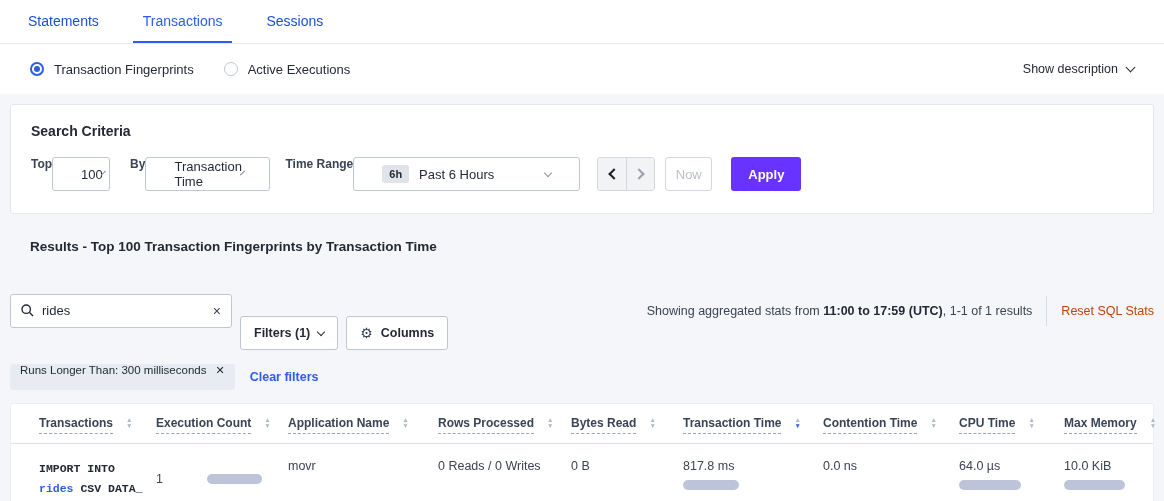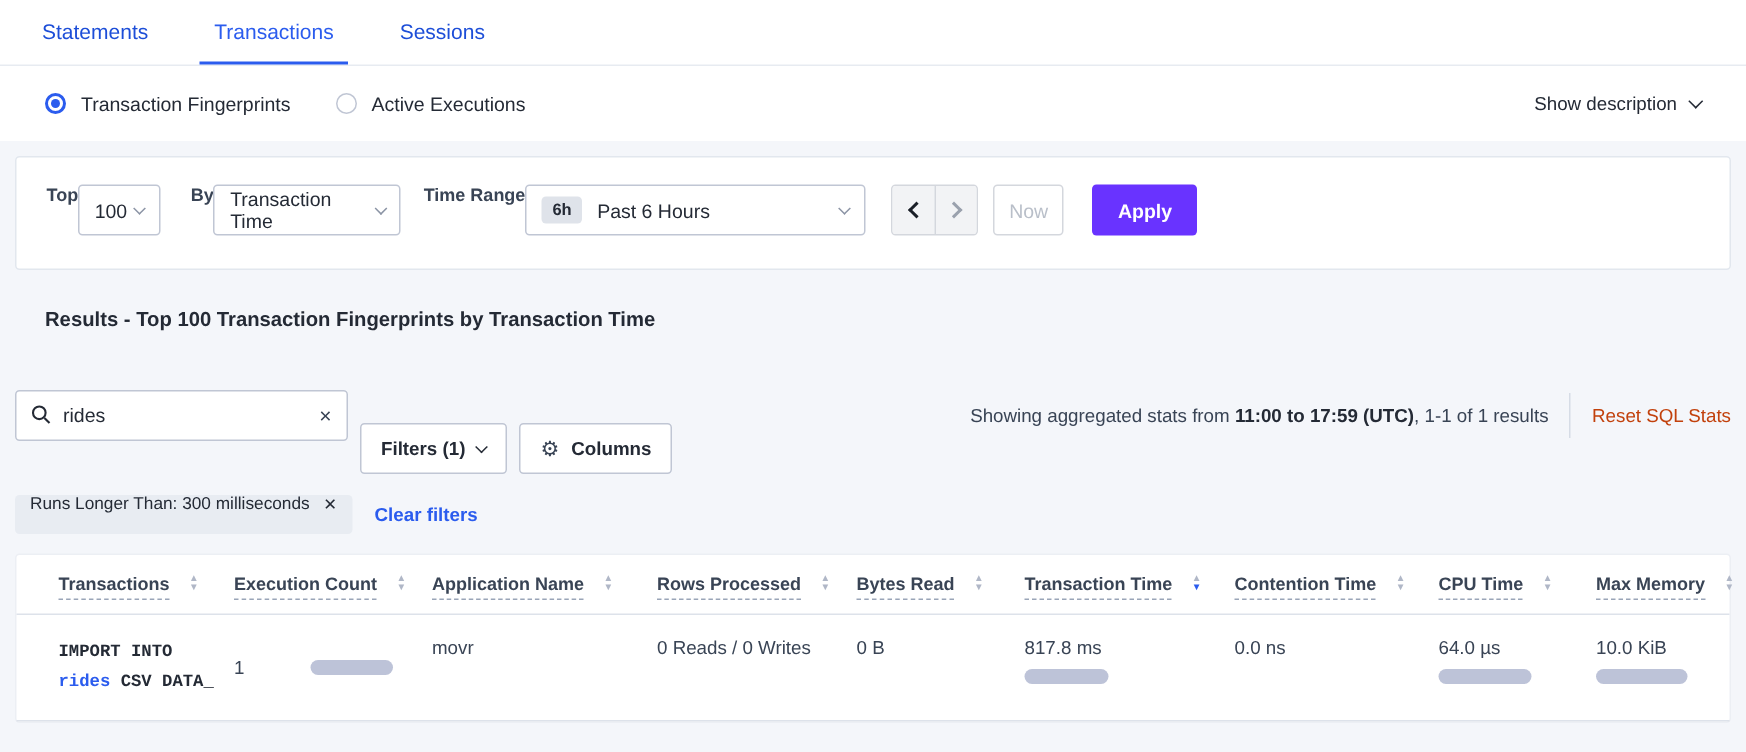--- a/index.html
+++ b/index.html
@@ -28,21 +28,21 @@
   .chev { width:7px; height:7px; border-right:1.6px solid #242a35;
           border-bottom:1.6px solid #242a35; transform:rotate(45deg); margin-top:-3px; }
   
   .criteria-panel { margin:10px 10px 0; background:#fff; border:1px solid #e2e7ee;
                     border-radius:3px; padding:18px 20px 22px; }
   .criteria-title { font-size:14px; font-weight:700; color:#242a35; margin-bottom:18px; }
   .controls { display:flex; align-items:flex-end; }
   .field { display:flex; flex-direction:row; }
   .field-label { font-size:12px; font-weight:700; color:#394455; margin-bottom:5px; }
   .select { height:34px; border:1px solid #c0c6d4; border-radius:3px; background:#fff;
-            display:flex; align-items:center; padding:0 10px; cursor:pointer;
+            display:flex; align-items:center; padding:0 28px; cursor:pointer;
             font-size:13px; color:#242a35; }
   .select .caret { margin-left:auto; width:6px; height:6px; border-right:1.4px solid #8b94a5;
                    border-bottom:1.4px solid #8b94a5; transform:rotate(45deg); margin-top:-3px; }
   .sel-top { width:55px; margin-right:20px; }
   .sel-by { width:125px; margin-right:15px; }
   .sel-time { width:227px; }
   .time-badge { background:#dfe3ea; color:#242a35; font-size:11px; font-weight:700;
                 border-radius:3px; padding:3px 7px; margin-right:10px; }
   .arrow-group { display:flex; margin-left:17px; border:1px solid #d4d7dd; border-radius:3px;
                  overflow:hidden; height:34px; }
@@ -122,20 +122,21 @@
       <span class="radio-label">Active Executions</span>
     </div>
     <div class="show-desc">
       <span>Show description</span>
       <span class="chev"></span>
     </div>
   </div>
 </div>
 
 <section class="criteria-panel">
+  <div class="criteria-title">Search Criteria</div>
   <div class="controls">
     <div class="field">
       <span class="field-label">Top</span>
       <div class="select sel-top">
         <span>100</span>
         <span class="caret"></span>
       </div>
     </div>
     <div class="field">
       <span class="field-label">By</span>

